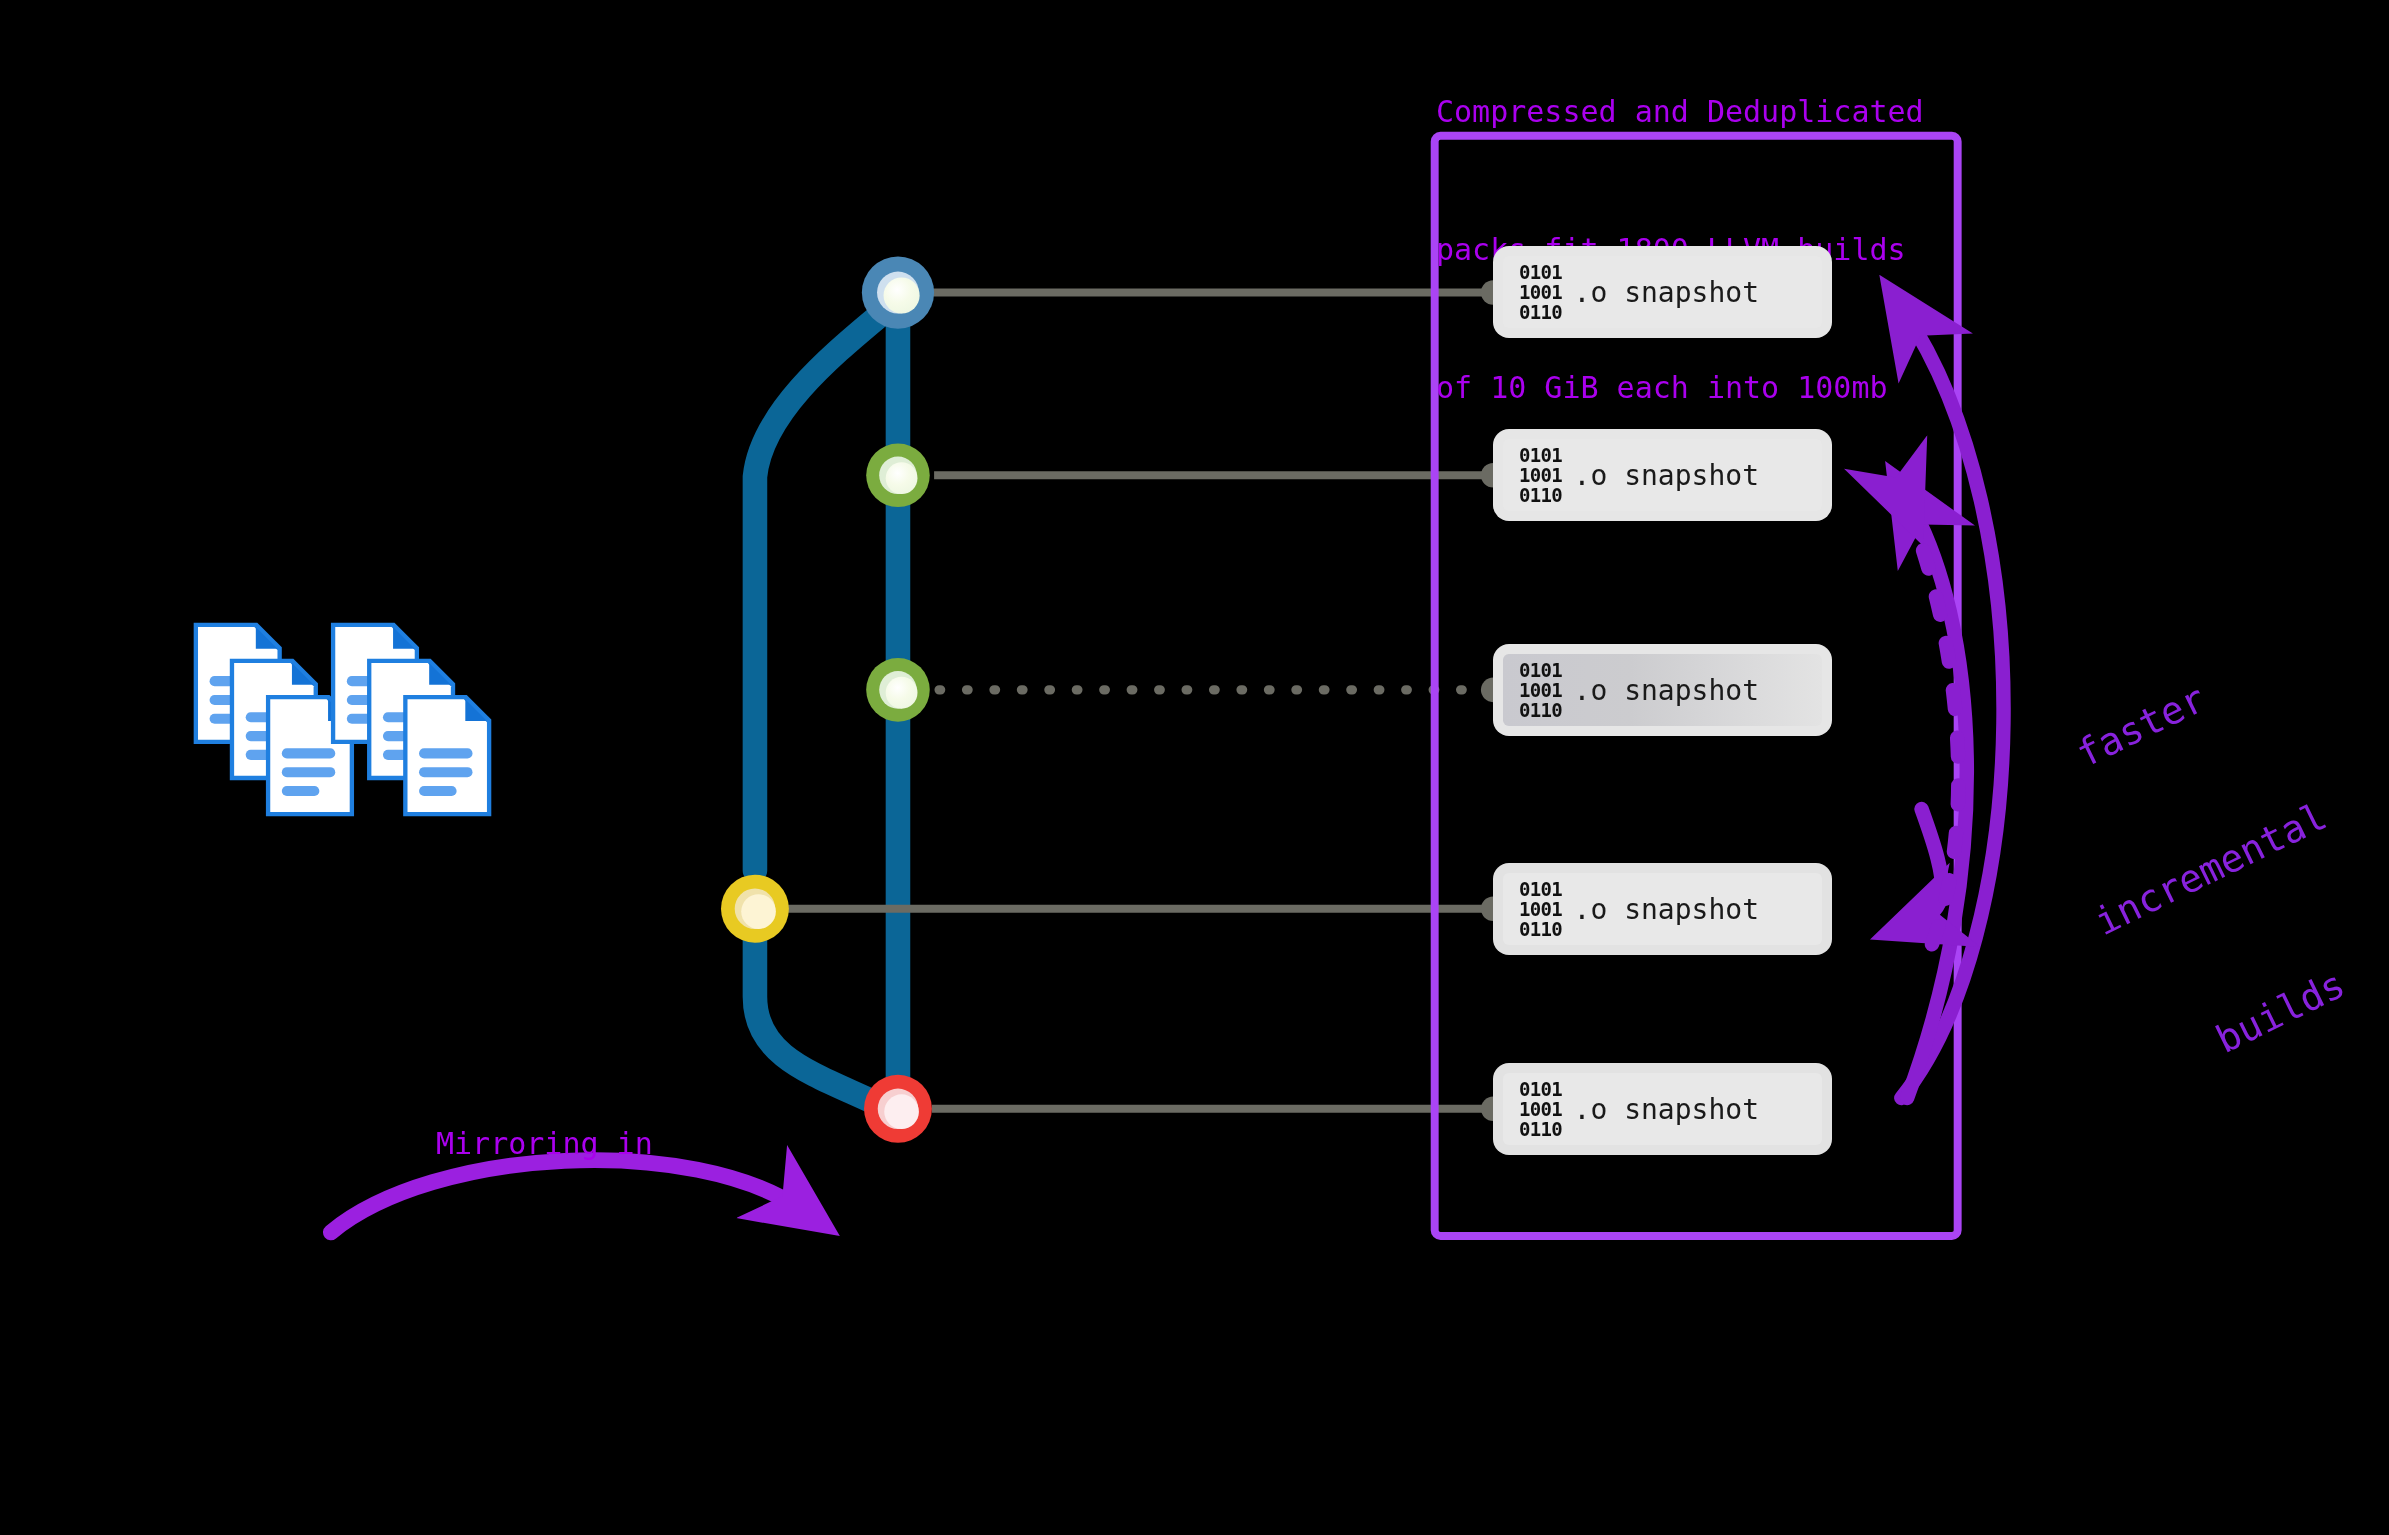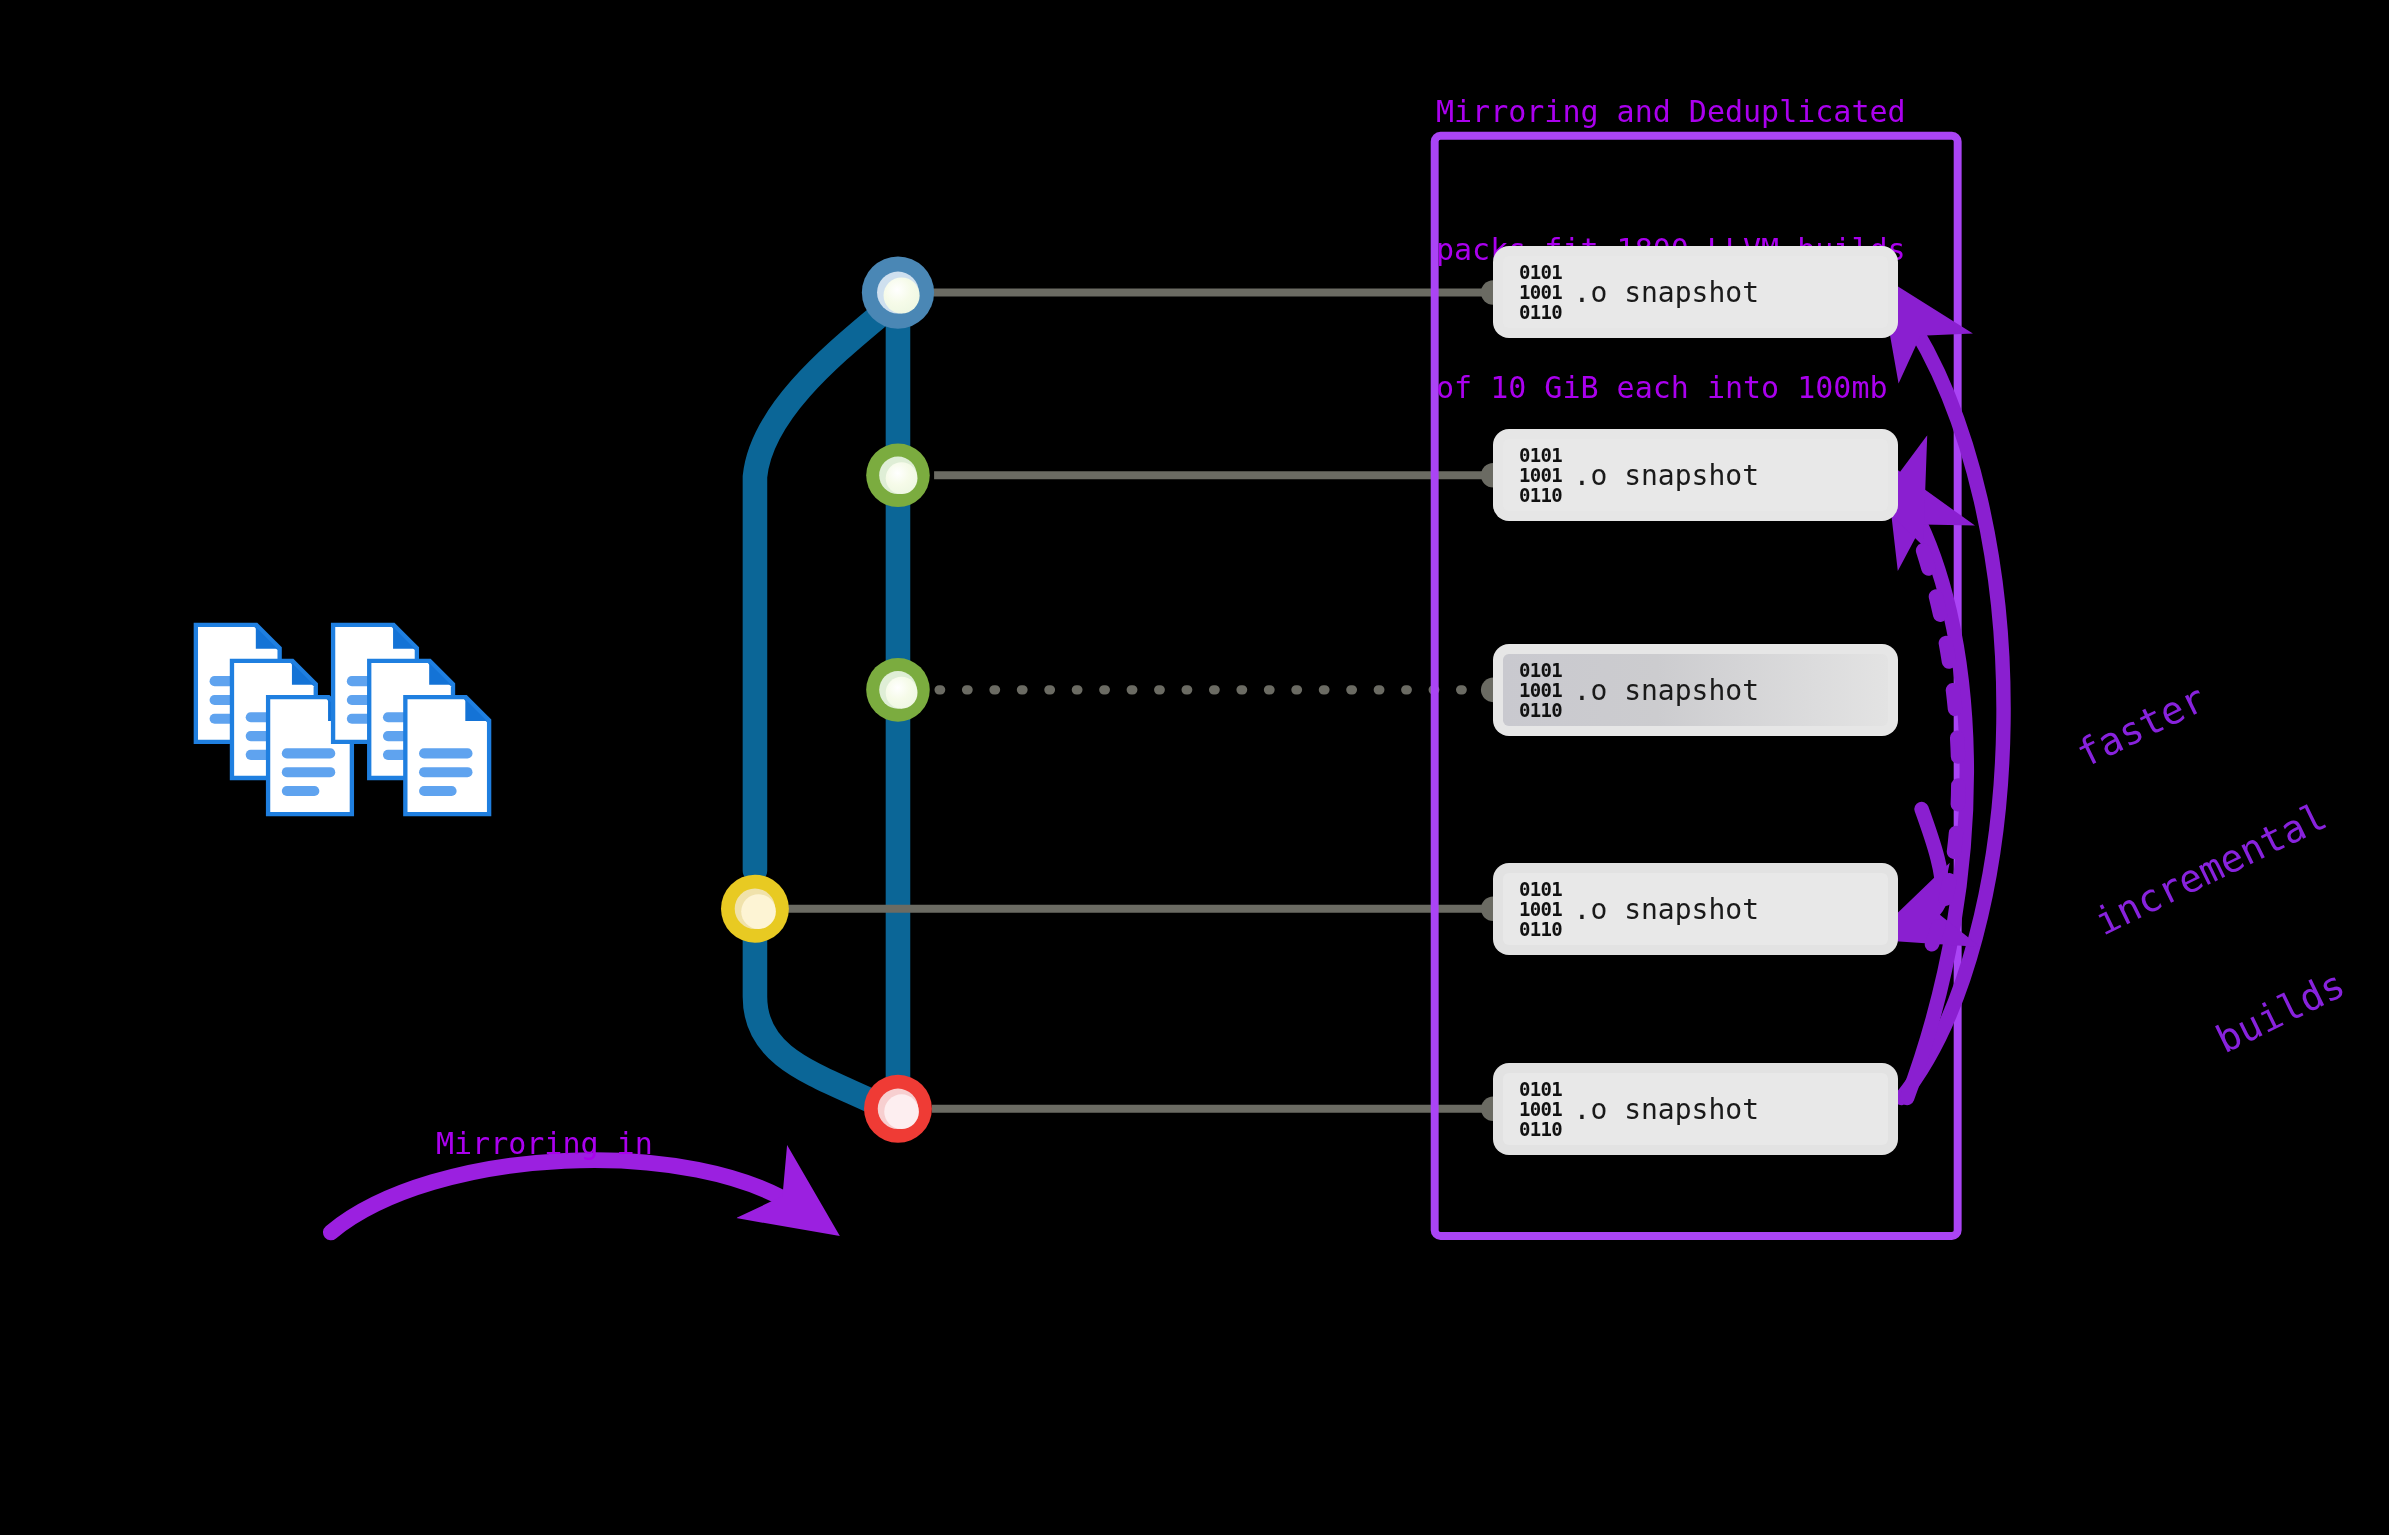--- a/index.html
+++ b/index.html
@@ -69,21 +69,21 @@
     line-height: 53px;
     text-align: center;
     white-space: pre;
     transform: rotate(-26deg);
     transform-origin: 50% 50%;
   }
 
   
   .snapcard {
     position: absolute;
-    width: 405px;
+    width: 339px;
     height: 92px;
     border-radius: 16px;
     background: #e6e6e6;
     box-sizing: border-box;
     padding: 10px;
   }
   .snapcard .inner {
     width: 100%;
     height: 100%;
     border-radius: 5.8px;
@@ -255,21 +255,21 @@
 
       <path d="M2640,700 C2720,900 2740,1180 2660,1340" stroke-dasharray="26 40" marker-start="url(#arrowPurple)"></path>
     </g>
 
     <g>
       <path d="M458,1706 C600,1588 960,1570 1112,1676" fill="none" stroke="#9b20e0" stroke-width="22" stroke-linecap="round" marker-end="url(#arrowPurpleBig)"></path>
     </g>
   </svg>
 
   <div id="headline">
-    <div>Mirroring and Deduplicated</div>
+    <div>Compressed and Deduplicated</div>
     <div>packs fit 1800 LLVM builds</div>
     <div>of 10 GiB each into 100mb</div>
   </div>
 
   <div class="snapcard" style="left:1493px; top:246px;">
     <div class="inner">
       <div class="binary">0101
 1001
 0110</div>
       <div class="snaplabel">.o snapshot</div>

